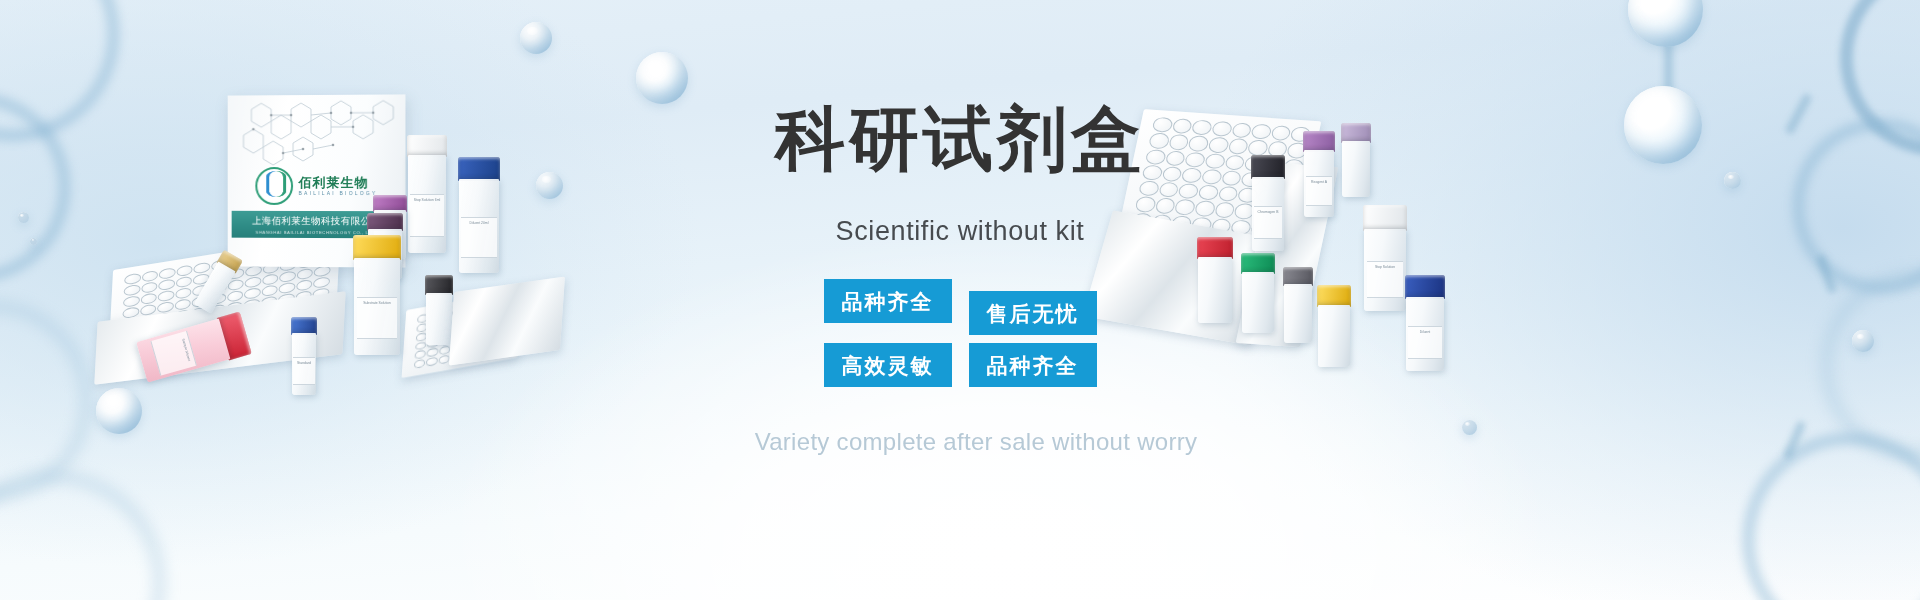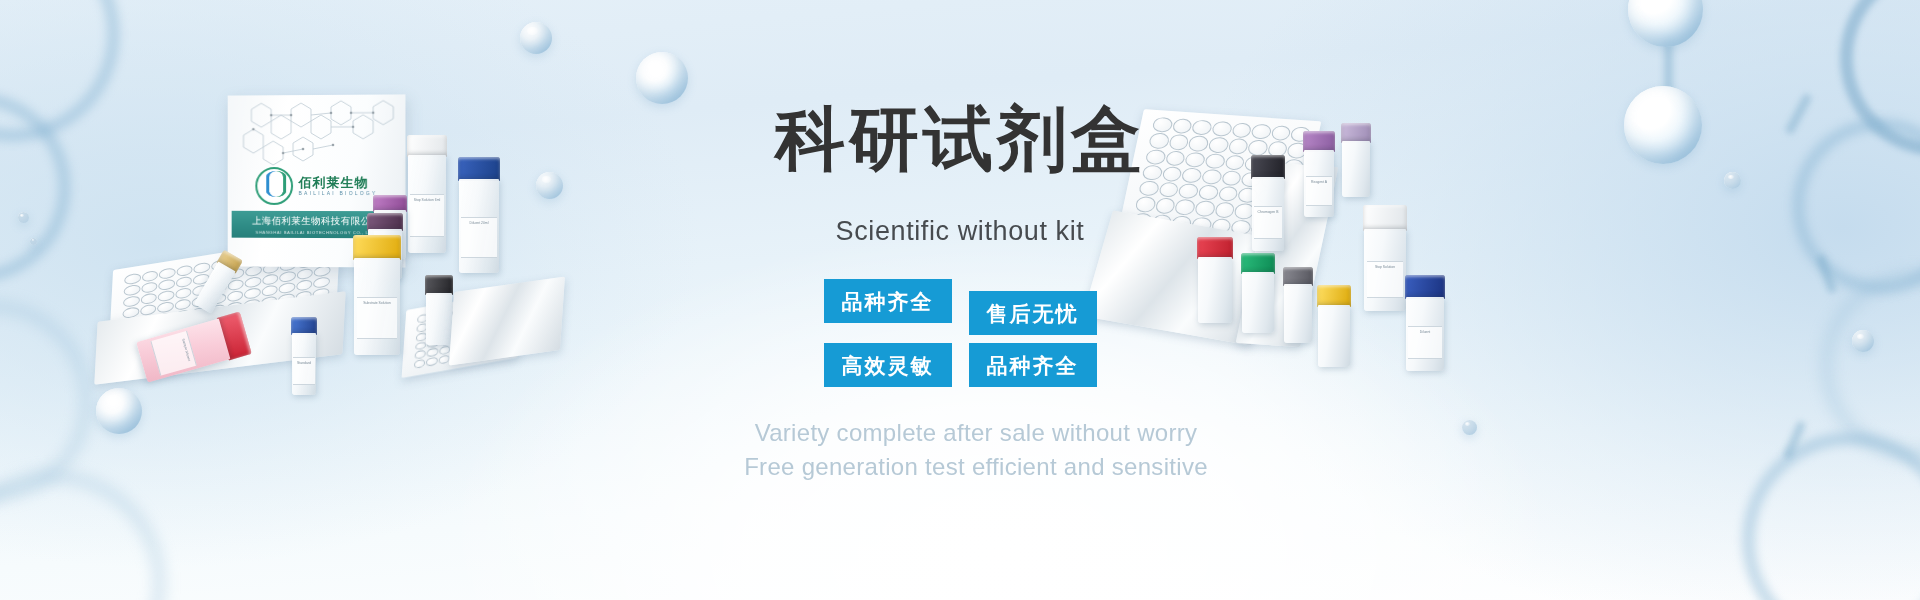--- a/index.html
+++ b/index.html
@@ -278,21 +278,21 @@
     font-size: 21px;
     font-weight: bold;
     color: #ffffff;
     letter-spacing: 2px;
     line-height: 1;
   }
 
   .tagline {
     position: absolute;
     left: 0; right: 0;
-    top: 416px;
+    top: 425px;
     font-size: 24px;
     color: #b6c9d6;
     line-height: 1.42;
     letter-spacing: 0.3px;
     margin-left: 32px;
   }
   .tagline .line { display: block; }
 </style>
 </head>
 <body>
@@ -776,17 +776,16 @@
         <div class="badge" style="background:#169BD5;margin-top:12px;">售后无忧</div>
       </div>
       <div class="badge-row">
         <div class="badge" style="background:#169BD5;">高效灵敏</div>
         <div class="badge" style="background:#169BD5;">品种齐全</div>
       </div>
     </div>
 
     <div class="tagline">
       <span class="line">Variety complete after sale without worry</span>
-      <span class="line">Free generation test efficient and sensitive</span>
     </div>
   </div>
 
 </div>
 
 </body></html>

